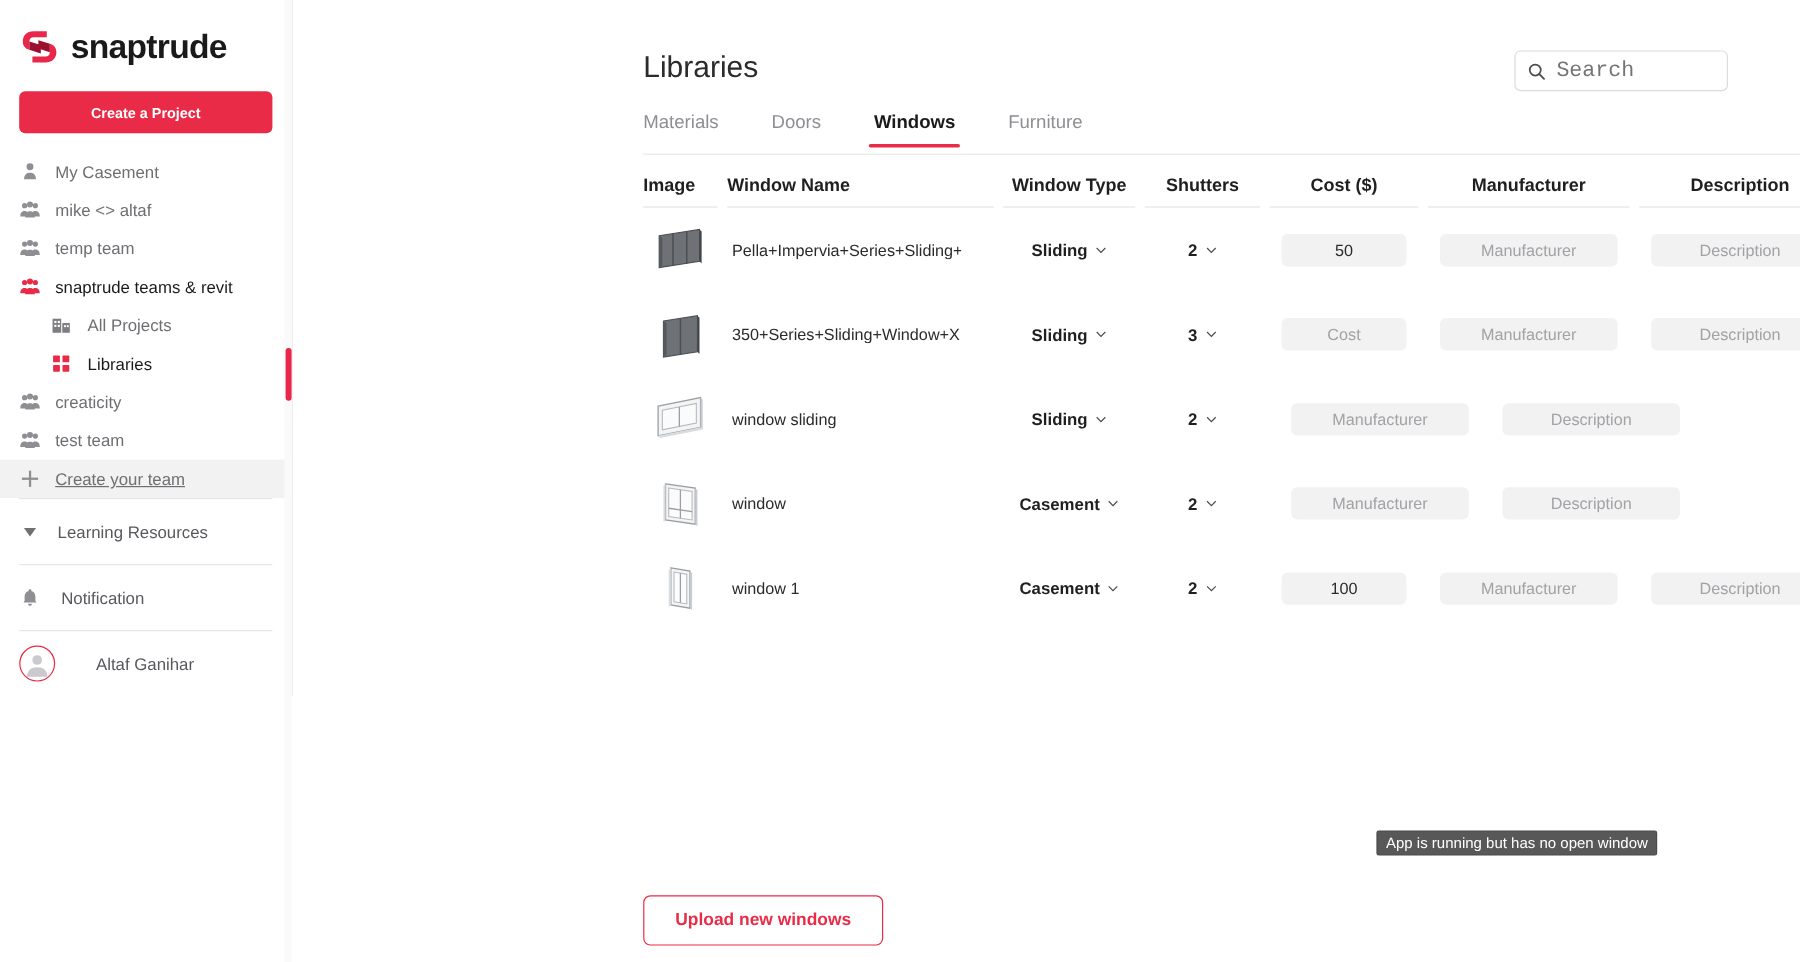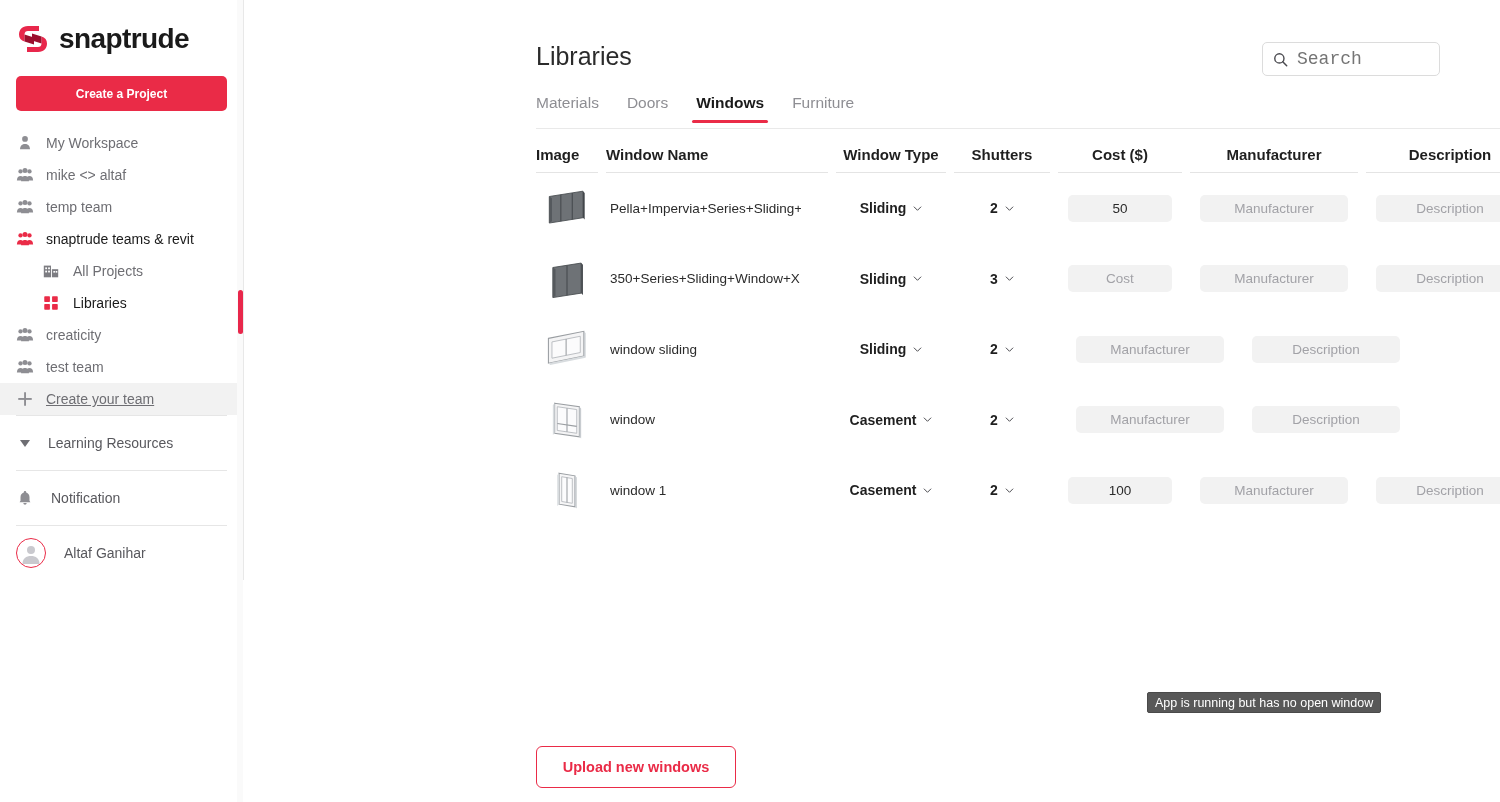--- a/index.html
+++ b/index.html
@@ -66,21 +66,21 @@
   .page-title { position: absolute; left: 292px; top: 42px; font-size: 25px; font-weight: 400; color: #2b2b2b; }
 
   .search-box {
     position: absolute; right: 60px; top: 42px; width: 178px; height: 34px;
     border: 1px solid #dcdcdc; border-radius: 5px; background: #fff;
     display: flex; align-items: center; gap: 9px; padding: 0 10px; cursor: text;
   }
   .search-inp { border: none; outline: none; font-family: Liberation Mono, monospace; font-size: 18px;
                 color: #0f766e; background: transparent; width: 130px; }
 
-  .tabs { position: absolute; left: 292px; top: 94px; display: flex; gap: 28px; align-items: flex-end; }
+  .tabs { position: absolute; left: 292px; top: 94px; display: flex; gap: 44px; align-items: flex-end; }
   .tab { font-size: 15.5px; color: #8e8e93; cursor: pointer; padding-bottom: 11px; position: relative; }
   .tab.active { color: #1a1a1a; font-weight: 700; }
   .tab.active::after {
     content: ""; position: absolute; left: -4px; right: -4px; bottom: 0;
     height: 3px; background: #ea2b47; border-radius: 2px;
   }
   .tabs-rule { position: absolute; left: 292px; top: 128px; width: 1172px; height: 1px; background: #e9e9e9; }
 
   
   .tbl { position: absolute; left: 292px; top: 146px; width: 1172px; }
@@ -150,21 +150,21 @@
 
     <button class="create-btn">Create a Project</button>
 
     <div class="nav">
 
       <div class="nav-item">
         <svg class="ico" viewBox="0 0 20 20">
           <circle cx="10" cy="5.5" r="3.2" fill="#8e8e93"></circle>
           <path d="M4.5 17 C4.5 12.8 7 11 10 11 C13 11 15.5 12.8 15.5 17 Z" fill="#8e8e93"></path>
         </svg>
-        <span>My Workspace</span>
+        <span>My Casement</span>
       </div>
 
       <div class="nav-item">
         <svg class="ico" viewBox="0 0 20 20">
           <circle cx="5" cy="6" r="2.4" fill="#8e8e93"></circle>
             <circle cx="15" cy="6" r="2.4" fill="#8e8e93"></circle>
           <circle cx="10" cy="5" r="2.8" fill="#8e8e93"></circle>
           <path d="M1 16 C1 12.3 2.8 11 5 11 C7.2 11 9 12.3 9 16 Z" fill="#8e8e93"></path>
           <path d="M11 16 C11 12.3 12.8 11 15 11 C17.2 11 19 12.3 19 16 Z" fill="#8e8e93"></path>
           <path d="M5.6 17 C5.6 12.8 7.5 11.2 10 11.2 C12.5 11.2 14.4 12.8 14.4 17 Z" fill="#8e8e93"></path>
@@ -269,21 +269,21 @@
       <span style="margin-left:5px">Notification</span>
     </div>
     <div class="divider"></div>
     <div class="foot-item">
       <span class="avatar">
         <svg width="24" height="24" viewBox="0 0 24 24">
           <circle cx="12" cy="9" r="4" fill="#c9c9ce"></circle>
           <path d="M3.5 23 C3.5 17.5 7.2 15 12 15 C16.8 15 20.5 17.5 20.5 23 Z" fill="#c9c9ce"></path>
         </svg>
       </span>
-      <span style="margin-left:6px">Altaf Ganihar</span>
+      <span style="margin-left:22px">Altaf Ganihar</span>
     </div>
 
     <div class="sb-track">
       <div class="sb-thumb"></div>
     </div>
   </div>
 
   <div id="main">
 
     <div class="page-title">Libraries</div>

